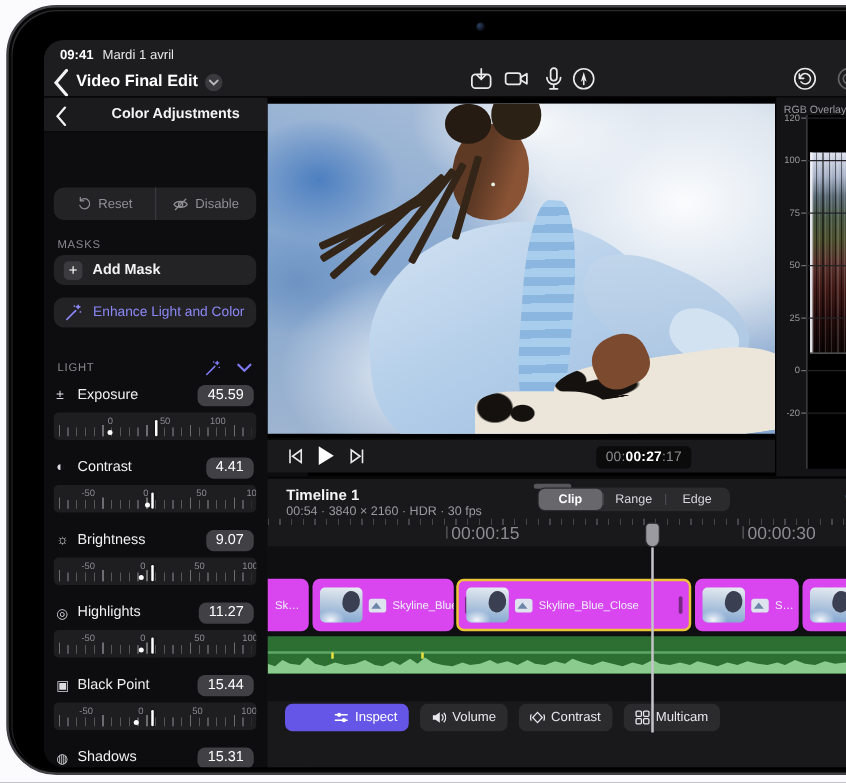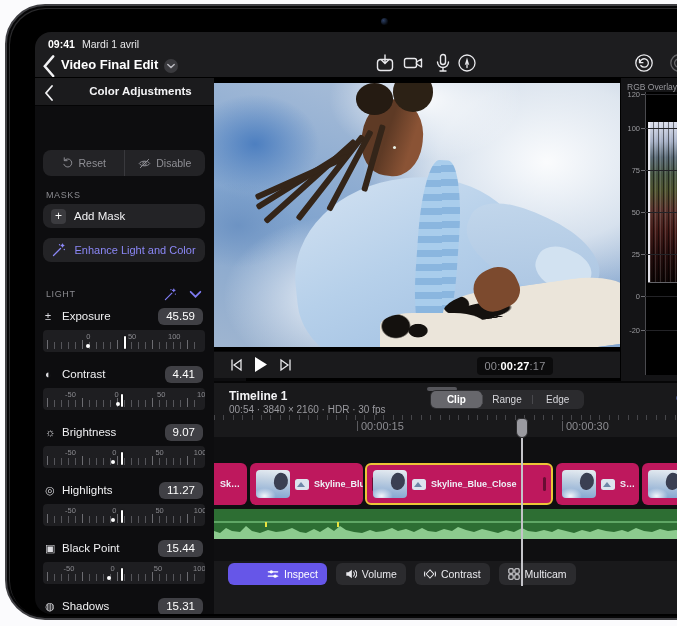--- a/index.html
+++ b/index.html
@@ -35,21 +35,21 @@
   .panel-title{position:absolute;left:0;top:7px;width:100%;text-align:center;font-size:11.5px;font-weight:700;color:#f4f4f6;}
   .dual{position:absolute;left:8px;top:72px;width:162px;height:26px;background:#232326;border-radius:8px;display:flex;}
   .dual-half{flex:1;display:flex;align-items:center;justify-content:center;gap:5px;color:#8f8f95;font-size:10.5px;}
   .dual-half+.dual-half{border-left:1px solid #39393d;}
   .dual-half svg{width:13px;height:13px;}
   .sec-label{position:absolute;left:11px;font-size:9px;letter-spacing:.6px;color:#8b8b90;}
   .pill-btn{position:absolute;left:8px;width:162px;height:24px;background:#232326;border-radius:8px;
     display:flex;align-items:center;padding:0 8px;gap:8px;}
   .plus-badge{width:15px;height:15px;border-radius:4px;background:#3b3b3f;color:#fff;display:flex;
     align-items:center;justify-content:center;font-size:12px;line-height:1;}
-  .addmask-label{font-size:11.5px;color:#f2f2f4;}
+  .addmask-label{font-size:11.5px;color:#f2f2f4;font-weight:bold;}
   .enhance{color:#8b87f6;justify-content:center;}
   .enhance svg{width:14px;height:14px;}
   .enhance-label{font-size:11px;color:#8b87f6;}
   .light-row{position:absolute;left:11px;top:208px;width:156px;height:16px;display:flex;align-items:center;}
   .light-label{font-size:9px;letter-spacing:.6px;color:#8b8b90;}
   .light-icons{margin-left:auto;display:flex;gap:12px;color:#7f7bf2;align-items:center;}
   .light-icons svg{width:13px;height:13px;}
   #sliders{position:absolute;left:8px;top:228px;width:162px;}
   .srow{height:46px;margin-bottom:12px;position:relative;}
   .slabel{display:flex;align-items:center;height:20px;padding:0 2px;}
@@ -128,24 +128,24 @@
   .tl-title{position:absolute;left:15px;top:6px;font-size:12px;font-weight:700;color:#f4f4f6;}
   .tl-meta{position:absolute;left:15px;top:21px;font-size:10px;color:#9a9a9f;}
   .modes{position:absolute;left:216px;top:7px;width:154px;height:19px;background:#2b2b2e;border-radius:6px;display:flex;padding:1px;}
   .mode{flex:1;display:flex;align-items:center;justify-content:center;font-size:10px;color:#d7d7db;border-radius:5px;position:relative;}
   .mode+.mode::before{content:"";position:absolute;left:0;top:4px;bottom:4px;width:1px;background:#49494d;}
   .mode.sel{background:#67676c;color:#fff;font-weight:700;}
   .mode.sel::before{display:none;}
   .overflowC{position:absolute;left:462px;top:9px;font-size:11px;color:#6d8dff;}
   .ruler{position:absolute;left:0;top:32px;width:470px;height:20px;
     background:repeating-linear-gradient(90deg,#46464a 0 1px,transparent 1px 9.4px);background-size:100% 5px;background-repeat:no-repeat;}
-  .rl{position:absolute;top:6px;font-size:11px;color:#8c8c91;border-left:1px solid #5c5c60;padding-left:3px;line-height:10px;}
+  .rl{position:absolute;top:6px;font-size:14px;color:#8c8c91;border-left:1px solid #5c5c60;padding-left:3px;line-height:10px;}
   .lane-bg{position:absolute;left:0;top:54px;width:470px;height:124px;background:#0f0f11;}
-  .clip{position:absolute;top:80px;height:42px;background:#be185d;border-radius:6px;display:flex;align-items:center;
-    padding:0 6px;gap:5px;overflow:hidden;font-weight:bold;}
+  .clip{position:absolute;top:80px;height:42px;background:#d946ef;border-radius:6px;display:flex;align-items:center;
+    padding:0 6px;gap:5px;overflow:hidden;}
   .clip.cutl{border-top-left-radius:0;border-bottom-left-radius:0;}
   .clip.sel{border:2.5px solid #ecc437;}
   .notch{position:absolute;top:50%;transform:translateY(-50%);width:3px;height:14px;background:rgba(0,0,0,.45);border-radius:2px;}
   .thumb{width:34px;height:28px;border-radius:4px;flex:none;position:relative;overflow:hidden;
     background:linear-gradient(185deg,#e9eef3 0%,#c4d3e3 35%,#7fa4d0 100%);}
   .thumb::before{content:"";position:absolute;left:52%;top:12%;width:42%;height:60%;background:#3a3f52;border-radius:45% 55% 50% 50%;transform:rotate(14deg);}
   .thumb::after{content:"";position:absolute;left:-10%;bottom:-20%;width:70%;height:55%;background:radial-gradient(ellipse,rgba(255,255,255,.9),transparent 70%);}
   .badge{width:14px;height:11px;border-radius:2.5px;background:#dde4ee;position:relative;flex:none;}
   .badge::after{content:"";position:absolute;left:2px;top:3px;border-left:4px solid transparent;border-right:4px solid transparent;border-bottom:5px solid #6e87a8;}
   .clip-label{font-size:9px;color:#eef2f8;white-space:nowrap;}
@@ -466,21 +466,21 @@
         <div class="tl-title">Timeline 1</div>
         <div class="tl-meta">00:54 · 3840 × 2160 · HDR · 30 fps</div>
         <div class="modes" id="modes">
             <div class="mode sel">Clip</div>
             <div class="mode">Range</div>
             <div class="mode">Edge</div>
           </div>
         <span class="overflowC">C</span>
         <div class="ruler" id="ruler">
             <span class="rl" style="left: 143px;">00:00:15</span>
-            <span class="rl" style="left: 348px;">00:00:30</span>
+            <span class="rl" style="left: 380px;">00:00:30</span>
           </div>
         <div class="lane-bg"></div>
         <div id="clips">
             <div class="clip cutl" style="left: 0px; width: 33px;">
               <span class="clip-label">Sk…</span>
             </div>
             <div class="clip" style="left: 36px; width: 113px;">
               <div class="thumb"></div>
               <span class="badge"></span>
               <span class="clip-label">Skyline_Blue_Wide</span>

